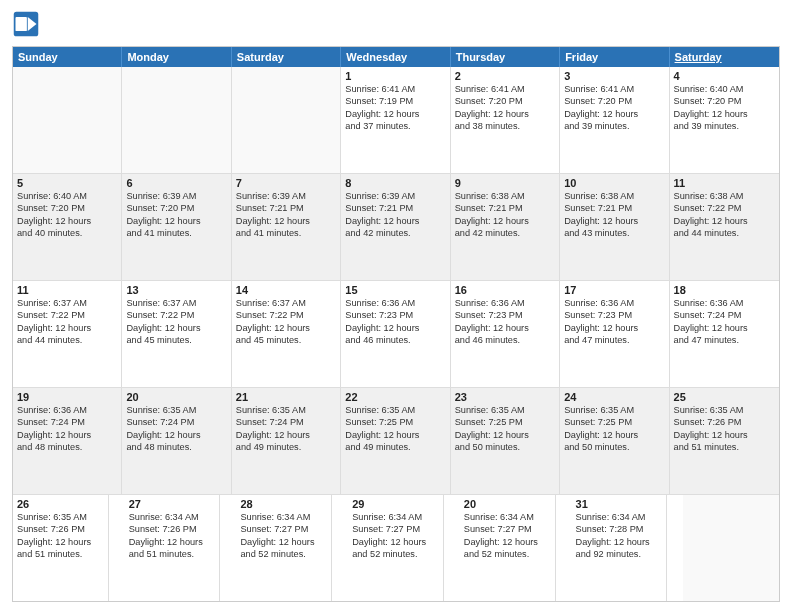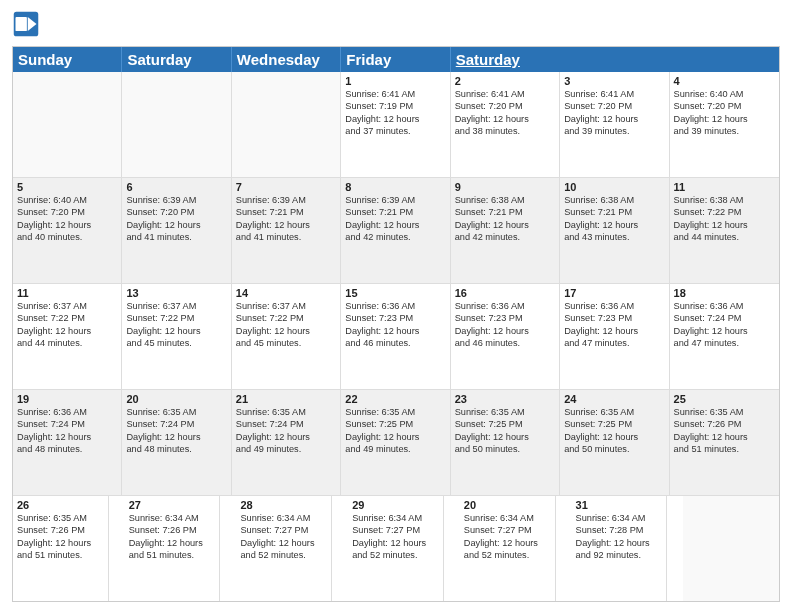--- a/index.html
+++ b/index.html
@@ -59,21 +59,21 @@
       flex-direction: column;
       border: 1px solid #ccc;
     }
     .calendar-header {
       display: grid;
       grid-template-columns: repeat(7, 1fr);
       background: #2a72b5;
     }
     .cal-header-cell {
       color: #fff;
-      font-size: 15px;
+      font-size: 11px;
       font-weight: bold;
       padding: 4px 5px;
       text-align: left;
       border-right: 1px solid #4a8fd0;
     }
     .cal-header-cell:last-child {
       border-right: none;
       text-decoration: underline;
     }
     .calendar-body {
@@ -137,22 +137,24 @@
     </div>
     <div class="title-block">
       <div class="main-title"></div>
       <div class="sub-title"></div>
     </div>
   </div>
 
   <div class="calendar">
     <div class="calendar-header" id="cal-header">
         <div class="cal-header-cell">Sunday</div>
+        <div class="cal-header-cell">Monday</div>
         <div class="cal-header-cell">Saturday</div>
         <div class="cal-header-cell">Wednesday</div>
+        <div class="cal-header-cell">Thursday</div>
         <div class="cal-header-cell">Friday</div>
         <div class="cal-header-cell">Saturday</div>
       </div>
     <div class="calendar-body" id="cal-body">
         <div class="cal-row">
           <div class="cal-cell empty"></div>
           <div class="cal-cell empty"></div>
           <div class="cal-cell empty"></div>
           <div class="cal-cell">
             <div class="day-num">1</div>

